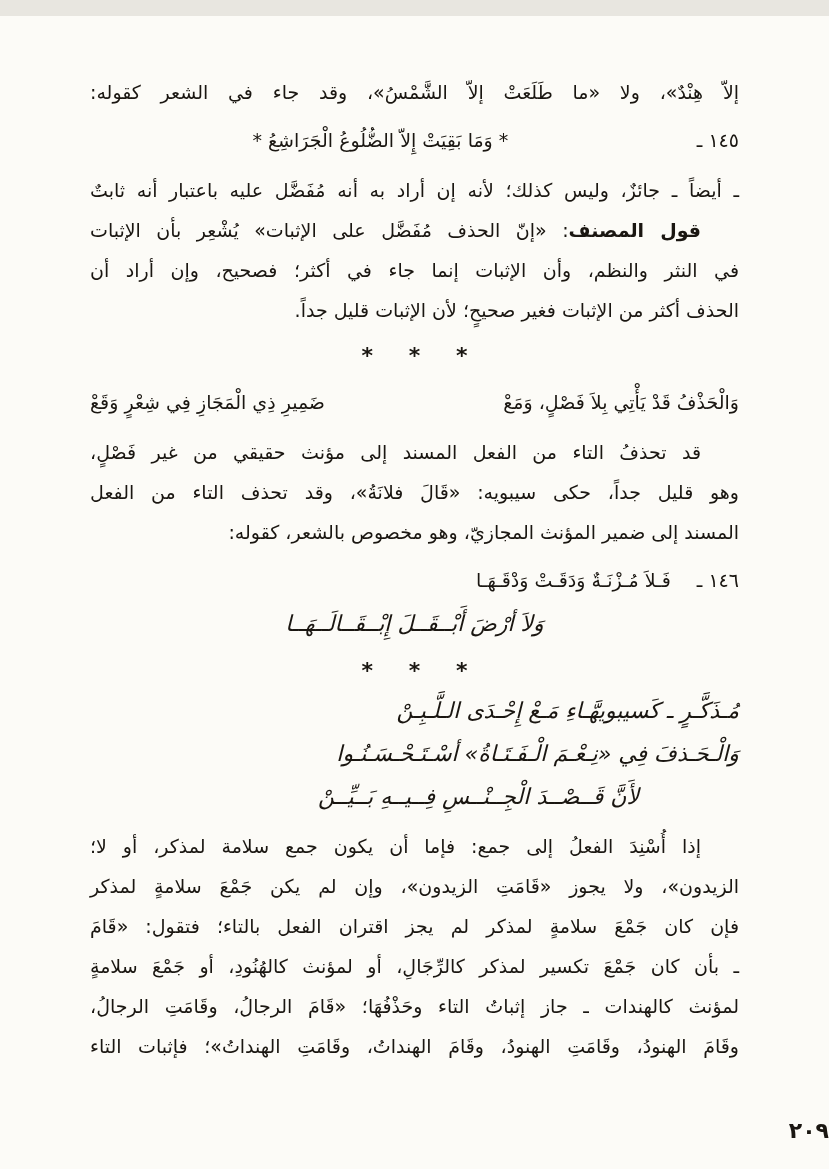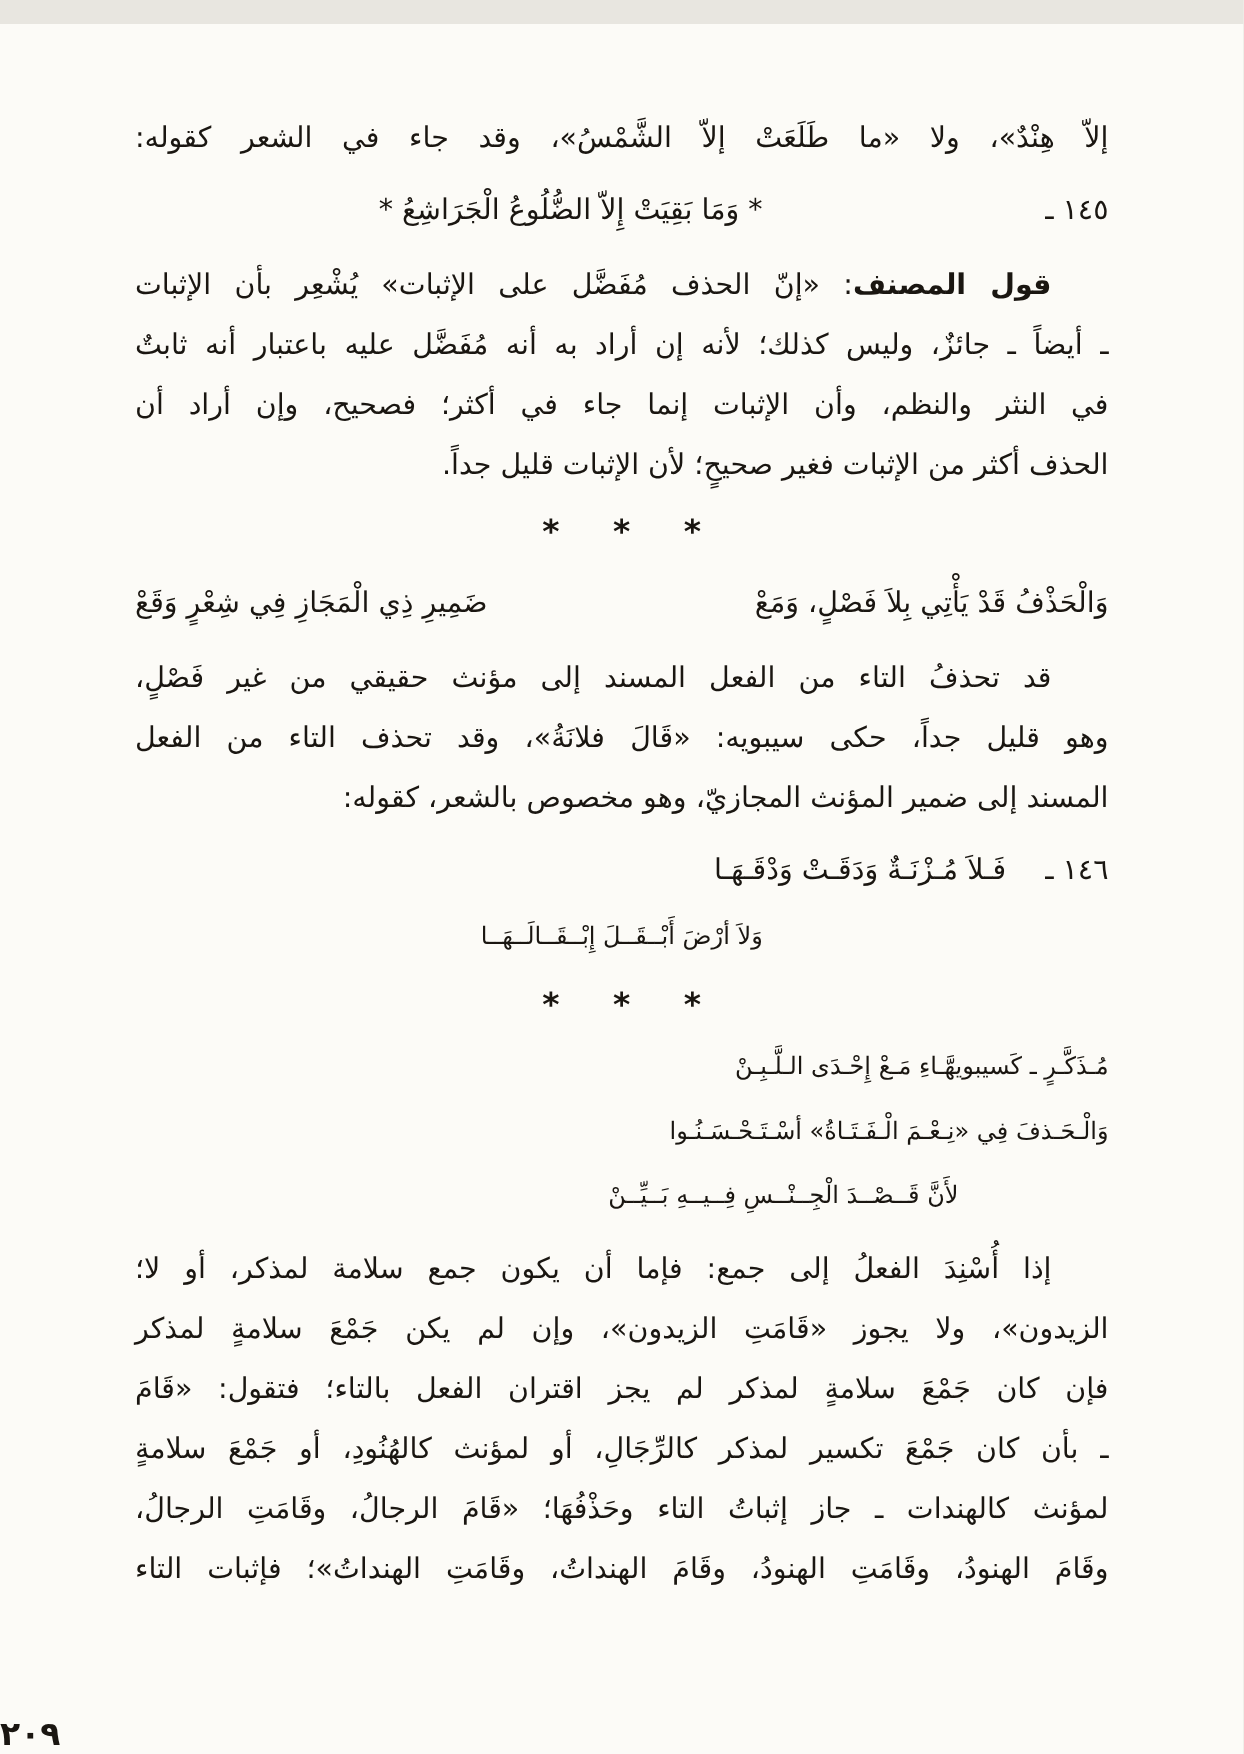--- a/index.html
+++ b/index.html
@@ -49,52 +49,53 @@
     margin-top:6px;
     display:flex;
     align-items:baseline;
     font-size:19px;
     line-height:44px;
   }
   .shahid .num { white-space:nowrap; margin-left:26px; }
   .shahid .txt { text-align:right; }
   .shahid.centered .txt { flex:1; text-align:center; }
   .hemistich {
-    font-size:16px;
+    font-size:22px;
     line-height:43px;
     text-align:right;
+    font-style:italic;
   }
   .hemistich.center { text-align:center; }
   .hemistich.indent { padding-right:100px; }
   .group-gap { margin-top:10px; }
   .para-gap { margin-top:8px; }
   .page-footer {
     position:absolute;
-    bottom:16px; left:0; right:0;
-    text-align:left;
+    bottom:42px; left:0; right:0;
+    text-align:right;
     font-size:22px;
     font-weight:bold;
     font-family:"DejaVu Sans", sans-serif;
   }
 </style>
 </head>
 <body>
 
 <div class="book-page">
   <div class="text-area">
       <div class="prose">
         <div class="line"><span>إلاّ هِنْدٌ»، ولا «ما طَلَعَتْ إلاّ الشَّمْسُ»، وقد جاء في الشعر كقوله:</span></div>
       </div>
       <div class="shahid centered">
         <span class="num">١٤٥ ـ</span>
         <span class="txt">* وَمَا بَقِيَتْ إِلاّ الضُّلُوعُ الْجَرَاشِعُ *</span>
       </div>
       <div class="prose para-gap">
+        <div class="line"><span>ـ أيضاً ـ جائزٌ، وليس كذلك؛ لأنه إن أراد به أنه مُفَضَّل عليه باعتبار أنه ثابتٌ</span></div>
         <div class="line indent"><span class="bold">قول المصنف</span><span>: «إنّ الحذف مُفَضَّل على الإثبات» يُشْعِر بأن الإثبات</span></div>
-        <div class="line"><span>ـ أيضاً ـ جائزٌ، وليس كذلك؛ لأنه إن أراد به أنه مُفَضَّل عليه باعتبار أنه ثابتٌ</span></div>
         <div class="line"><span>في النثر والنظم، وأن الإثبات إنما جاء في أكثر؛ فصحيح، وإن أراد أن</span></div>
         <div class="line last"><span>الحذف أكثر من الإثبات فغير صحيحٍ؛ لأن الإثبات قليل جداً.</span></div>
       </div>
       <div class="stars">* * *</div>
       <div class="bayt">
         <span>وَالْحَذْفُ قَدْ يَأْتِي بِلاَ فَصْلٍ، وَمَعْ</span>
         <span>ضَمِيرِ ذِي الْمَجَازِ فِي شِعْرٍ وَقَعْ</span>
       </div>
       <div class="prose para-gap">
         <div class="line indent"><span>قد تحذفُ التاء من الفعل المسند إلى مؤنث حقيقي من غير فَصْلٍ،</span></div>

